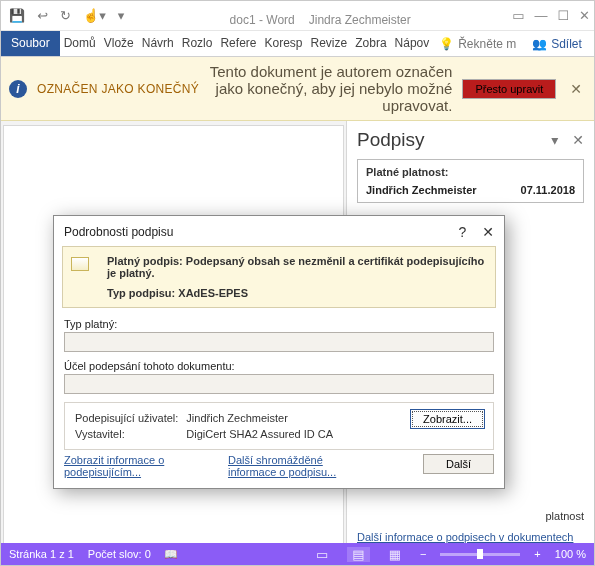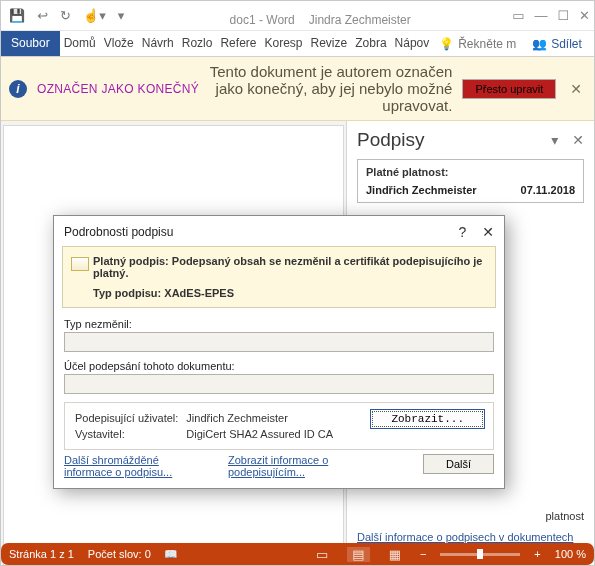--- a/index.html
+++ b/index.html
@@ -15,21 +15,21 @@
   
   .ribbon { height: 26px; display: flex; align-items: stretch; border-bottom: 1px solid #d0d0d0; font-size: 12px; color: #444; }
   .ribbon .tab { padding: 5px 4px 0; cursor: default; white-space: nowrap; overflow: hidden; }
   .ribbon .tab.file { background: #2b579a; color: #fff; padding: 5px 10px; }
   .ribbon .tell { display:flex; align-items:center; gap:4px; color:#777; padding:0 6px;}
   .ribbon .share { display:flex; align-items:center; gap:4px; color:#2b579a; padding:0 10px;}
 
   
   .msgbar { background: #fdf7df; border-bottom: 1px solid #e5dca8; display: flex; align-items: center; padding: 6px 8px; gap: 10px; }
   .msgbar .info-icon { width:18px; height:18px; border-radius:50%; background:#2b579a; color:#fff; display:flex; align-items:center; justify-content:center; font-weight:bold; font-style:italic; font-size:12px; }
-  .msgbar .tag { font-size: 12px; color:#a21caf; letter-spacing:0.3px;}
+  .msgbar .tag { font-size: 12px; color:#a16207; letter-spacing:0.3px;}
   .msgbar .desc { font-size: 15px; color:#5c5340; flex:1;text-align:right; }
   .msgbar button { background:#b91c1c; border:1px solid #adadad; padding:3px 12px; font-size:11px; }
   .msgbar .close { color:#7a7054; font-size:14px; padding:0 4px; }
 
   
   .main { display:flex; height: calc(100% - 30px - 26px - 38px - 22px); }
   .doc { flex:1; background:#f3f3f3; position:relative; }
   .doc-page { background:#fff; margin:4px 2px; height:100%; border:1px solid #d8d8d8;}
   .sigpanel { width:248px; border-left:1px solid #d7d7d7; background:#fff; padding:8px 10px; display:flex; flex-direction:column; }
   .sigpanel h2 { font-weight:400; font-size:19px; color:#3a3a3a;text-align:center; }
@@ -40,37 +40,37 @@
   .sigbox .row { display:flex; justify-content:space-between; font-size:11px; font-weight:bold; color:#222;}
   .sigpanel .filler { flex:1; }
   .sigpanel .links { font-size:11px; color:#2b579a; text-decoration:underline; line-height:1.4; margin-top:8px;}
   .sigpanel .note { font-size:11px; color:#333; margin-top:6px;}
 
   
   .dialog { position:absolute; left:52px; top:214px; width:452px; background:#fff; border:1px solid #8a8a8a; box-shadow: 4px 4px 18px rgba(0,0,0,0.35); font-size:11px; }
   .dialog .dlg-title { display:flex; align-items:center; justify-content:space-between; padding:8px 10px 4px; }
   .dialog .dlg-title span.t { font-size:12px; color:#222; }
   .dialog .dlg-title .tools { display:flex; gap:16px; font-size:14px; color:#333; }
-  .dialog .yellowbox { background:#fdf8de; border:1px solid #d7ceab; margin:2px 8px 6px; padding:8px 8px; display:flex; gap:4px; align-items:flex-start;}
+  .dialog .yellowbox { background:#fdf8de; border:1px solid #d7ceab; margin:2px 8px 6px; padding:8px 8px; display:flex; gap:18px; align-items:flex-start;}
   .dialog .yellowbox .ic { width:18px; height:14px; border:1px solid #c9b45a; background:linear-gradient(#fff,#f5eec8); margin-top:2px; position:relative;}
   .dialog .yellowbox .txt { flex:1; }
   .dialog .yellowbox .txt b { font-size:11px; }
   .dialog .section { padding: 4px 10px; }
   .dialog .lbl { font-size:11px; color:#222; margin-bottom:2px; }
   .dialog .field { width:100%; height:20px; border:1px solid #b4b0aa; background:#f4f2ed; }
   .dialog .detbox { border:1px solid #d7d3cc; margin:4px 10px 0; padding:6px 8px; display:flex; align-items:flex-start; justify-content:space-between; }
   .dialog .detbox table td { padding:1px 6px 1px 0; font-size:11px;}
-  .dialog .detbox button { border:1px solid #2b579a; outline:1px dotted #555; outline-offset:-3px; background:#fdfdfd; padding:3px 20px; font-size:11px;font-family:Liberation Mono, monospace; }
+  .dialog .detbox button { border:1px solid #2b579a; outline:1px dotted #555; outline-offset:-3px; background:#fdfdfd; padding:3px 12px; font-size:11px; }
   .dialog .bottom { display:flex; align-items:flex-start; justify-content:space-between; padding:4px 10px 10px; }
   .dialog .bottom .links { display:flex; gap:24px;}
   .dialog .bottom .links a { color:#2b579a; text-decoration:underline; font-size:11px; display:block; max-width:140px;}
   .dialog .bottom button { background:#f3f1ec; border:1px solid #a9a59d; padding:3px 22px; font-size:11px;}
 
   
-  .statusbar { position:absolute; bottom:0; left:0; right:0; height:22px; background:#c2410c; color:#fff; display:flex; align-items:center; font-size:11px; padding:0 8px; gap:14px;border-radius:7px;}
+  .statusbar { position:absolute; bottom:0; left:0; right:0; height:22px; background:#8b5cf6; color:#fff; display:flex; align-items:center; font-size:11px; padding:0 8px; gap:14px;}
   .statusbar .sep { flex:1; }
   .statusbar .zoom-track { width:80px; height:3px; background:rgba(255,255,255,0.45); position:relative; }
   .statusbar .zoom-track .thumb { position:absolute; width:6px; height:10px; background:#fff; top:-4px; left:37px;}
   .statusbar .viewbtn { padding:0 5px; opacity:0.85; font-size:13px;}
   .statusbar .viewbtn.active { background:rgba(255,255,255,0.22); }
 </style>
 </head>
 <body>
 
 <div class="titlebar">
@@ -174,21 +174,21 @@
   <div class="yellowbox">
     <div class="ic"></div>
     <div class="txt">
       <div><b>Platný podpis: Podepsaný obsah se nezměnil a certifikát podepisujícího je platný.</b></div>
       <div style="margin-top:8px;">
         <b><span>Typ podpisu:</span> <span>XAdES-EPES</span></b>
       </div>
     </div>
   </div>
   <div class="section">
-    <div class="lbl">Typ nezměnil:</div>
+    <div class="lbl">Typ platný:</div>
     <div class="field"></div>
   </div>
   <div class="section">
     <div class="lbl">Účel podepsání tohoto dokumentu:</div>
     <div class="field"></div>
   </div>
   <div class="detbox">
     <table>
       <tbody>
           <tr>
@@ -198,18 +198,18 @@
       <tr>
         <td>Vystavitel:</td>
         <td>DigiCert SHA2 Assured ID CA</td>
       </tr>
     </tbody>
       </table>
     <button>Zobrazit...</button>
   </div>
   <div class="bottom">
     <div class="links">
+      <a>Zobrazit informace o podepisujícím...</a>
       <a>Další shromážděné informace o podpisu...</a>
-      <a>Zobrazit informace o podepisujícím...</a>
     </div>
     <button>Další</button>
   </div>
 </div>
 
 </body></html>

